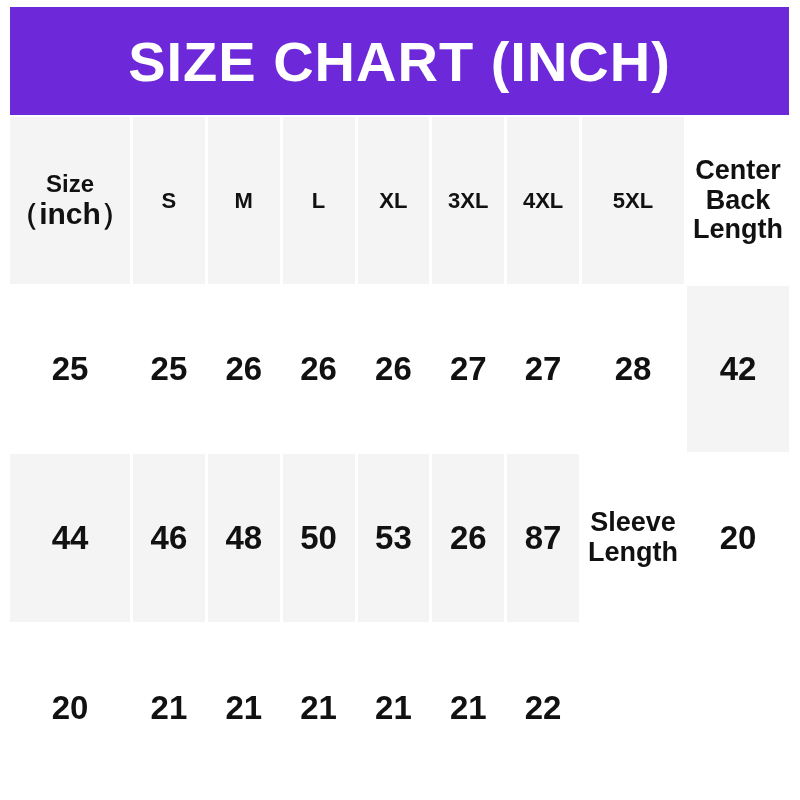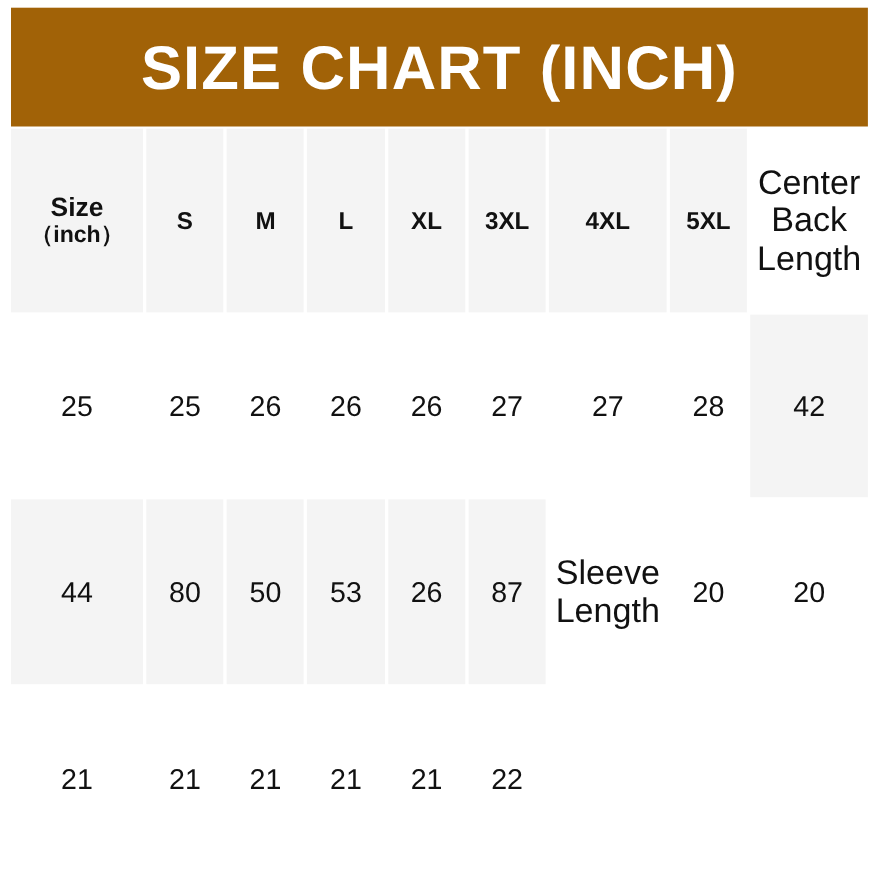--- a/index.html
+++ b/index.html
@@ -11,21 +11,21 @@
     color: #111111;
     overflow: hidden;
   }
   .page {
     width: 800px;
     height: 800px;
     padding: 7px 11px 8px 10px;
   }
   .banner {
     height: 108px;
-    background: #a16207;
+    background: #6d28d9;
     color: #ffffff;
     display: flex;
     align-items: center;
     justify-content: center;
     font-size: 56px;
     font-weight: 800;
     letter-spacing: 1px;
     margin-bottom: 2px;
   }
   .size-table {
@@ -42,36 +42,36 @@
     justify-content: center;
     text-align: center;
     background: #ffffff;
   }
   .cell.gray { background: #f4f4f4; }
   .col-head {
     font-size: 22px;
     font-weight: 800;
   }
   .row-label {
-    font-size: 31px;
-    font-weight: 400;
+    font-size: 27px;
+    font-weight: 700;
     line-height: 1.1;
     padding: 0 6px;
   }
   .value {
-    font-size: 26px;
-    font-weight: 400;
+    font-size: 33px;
+    font-weight: 700;
   }
   .corner-line1 {
     font-size: 24px;
     font-weight: 800;
     line-height: 1.1;
   }
   .corner-line2 {
-    font-size: 21px;
+    font-size: 30px;
     font-weight: 700;
     line-height: 1.1;
   }
 </style>
 </head>
 <body>
 
 <div class="page">
 
   <div class="banner">
@@ -97,21 +97,22 @@
     <div class="cell value">25</div>
     <div class="cell value">26</div>
     <div class="cell value">26</div>
     <div class="cell value">26</div>
     <div class="cell value">27</div>
     <div class="cell value">27</div>
     <div class="cell value">28</div>
 
     <div class="cell gray value">42</div>
     <div class="cell gray value">44</div>
-    <div class="cell gray value">80</div>
+    <div class="cell gray value">46</div>
+    <div class="cell gray value">48</div>
     <div class="cell gray value">50</div>
     <div class="cell gray value">53</div>
     <div class="cell gray value">26</div>
     <div class="cell gray value">87</div>
 
     <div class="cell row-label">Sleeve Length</div>
     <div class="cell value">20</div>
     <div class="cell value">20</div>
     <div class="cell value">21</div>
     <div class="cell value">21</div>

